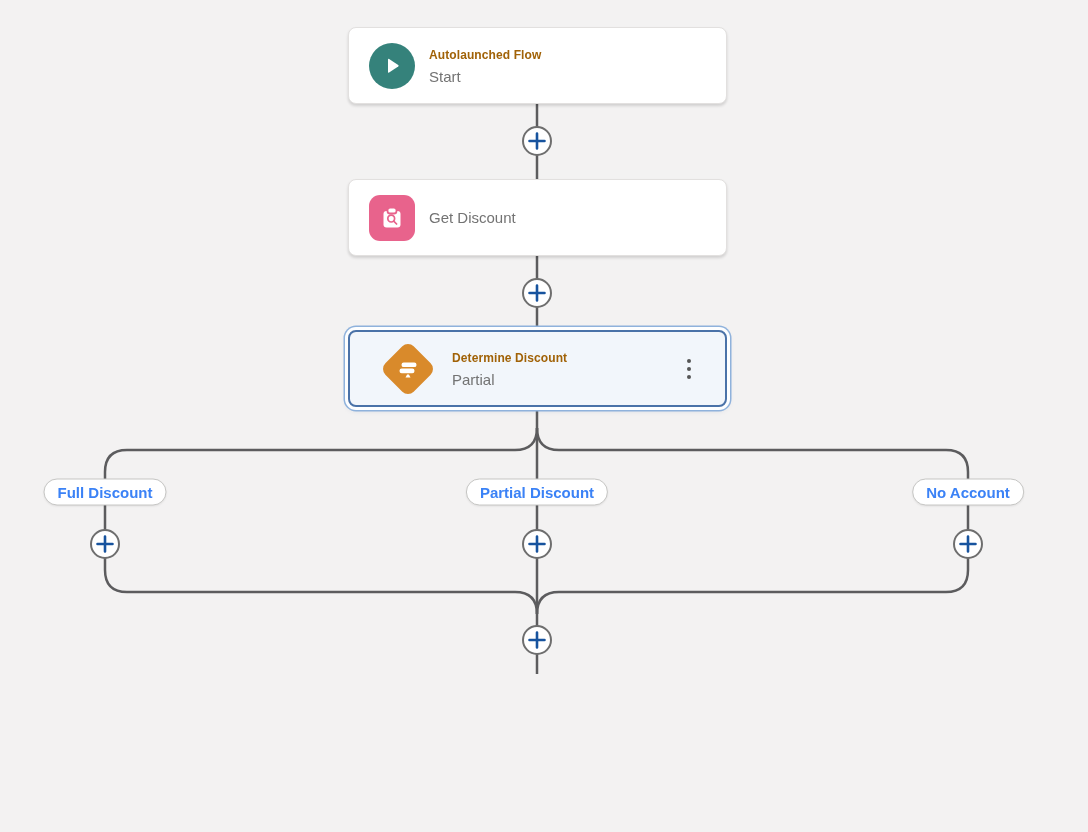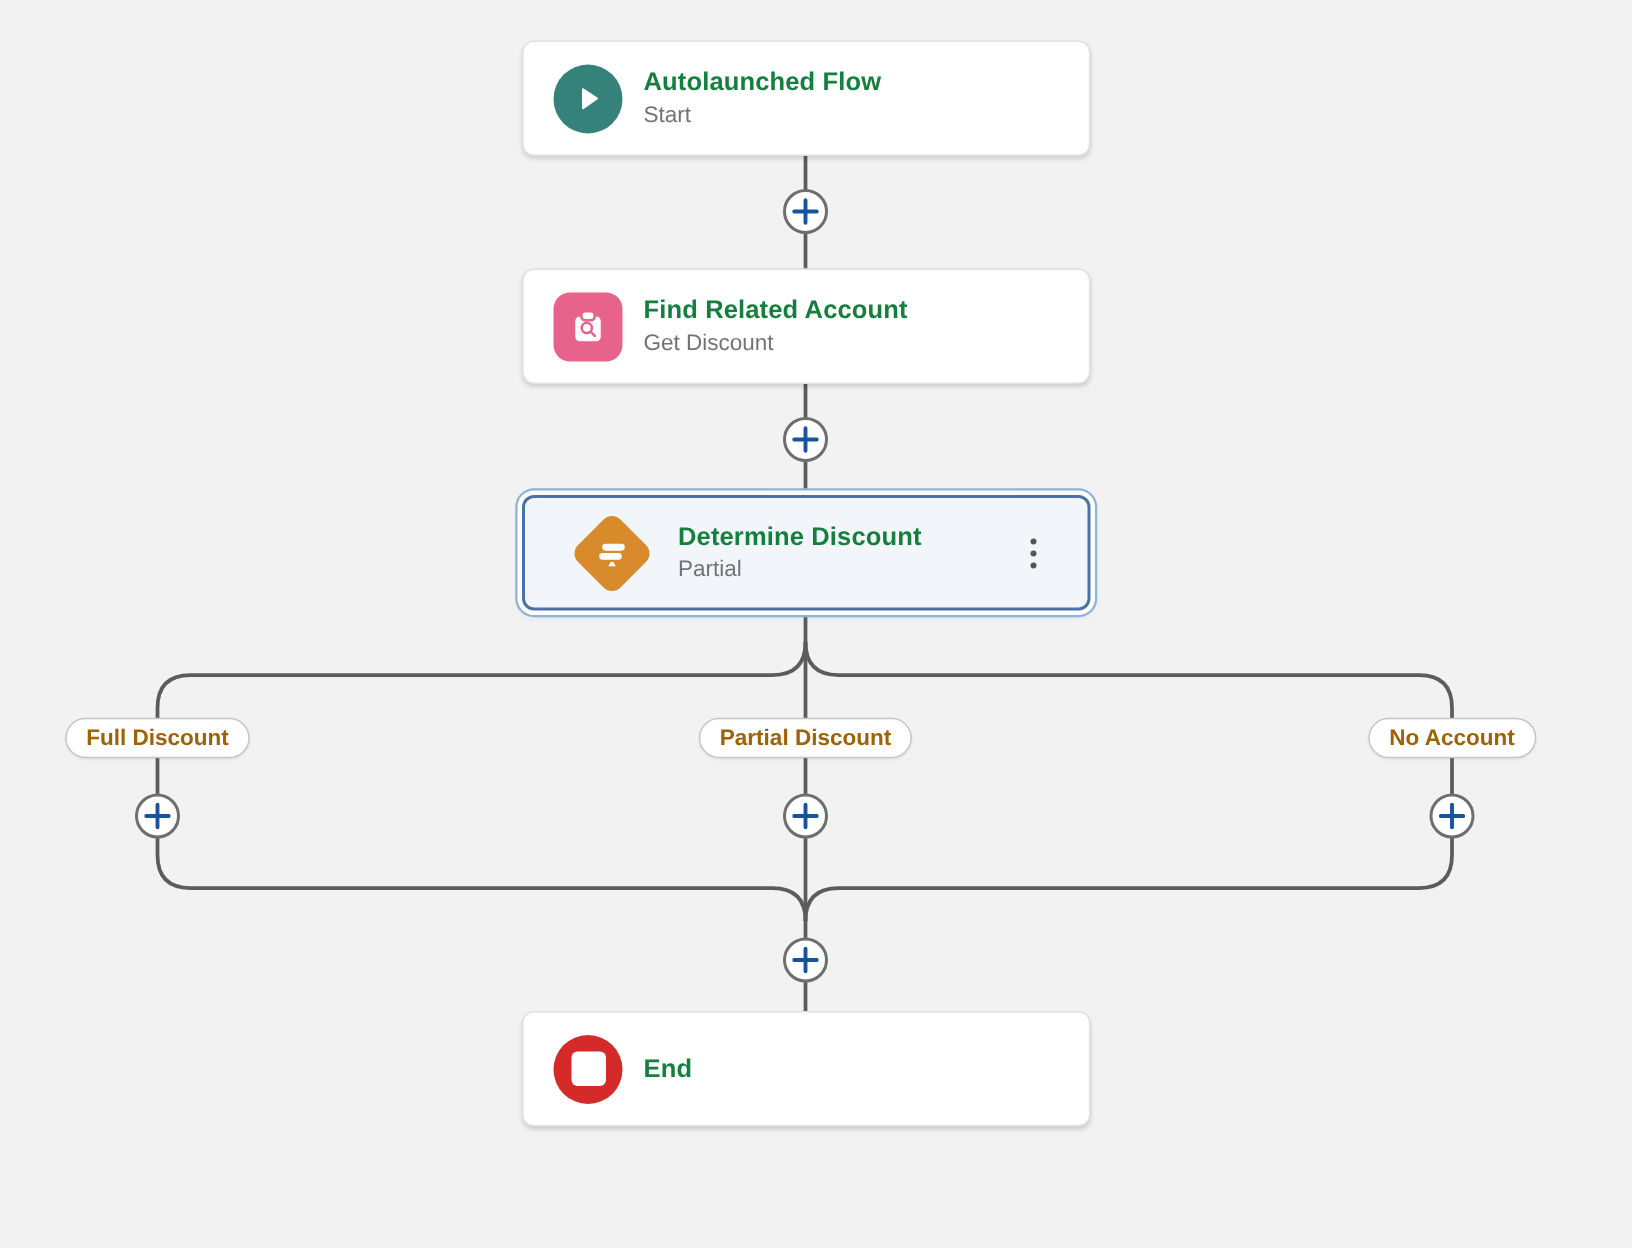--- a/index.html
+++ b/index.html
@@ -34,21 +34,21 @@
   .card-decision{
     top:330px;
     background:#f2f6fb;
     border:2px solid #4a72a8;
     box-shadow:0 0 0 3px #fdfeff,0 0 0 4.5px #8fb2dc,0 2px 6px rgba(21,72,142,.25);
     padding-left:28px;
   }
   .card-end{top:674px;}
   .card-text{margin-left:14px;min-width:0;}
   .card-title{
-    font-size:17px;font-weight:bold;color:#15803d;
+    font-size:12px;font-weight:bold;color:#a16207;
     line-height:22px;letter-spacing:.1px;
   }
   .card-subtitle{
     font-size:15px;color:#737373;line-height:21px;
   }
 
   
   .icon-wrap{flex:0 0 auto;display:flex;align-items:center;justify-content:center;}
   .icon-circle{
     width:46px;height:46px;border-radius:50%;
@@ -91,21 +91,21 @@
     display:flex;align-items:center;justify-content:center;
     z-index:3;cursor:pointer;padding:0;
   }
 
   
   .pill{
     position:absolute;transform:translate(-50%,-50%);
     background:#ffffff;
     border:1px solid #c6c6c4;border-radius:16px;
     padding:4px 13px;
-    font-size:15px;font-weight:bold;color:#a16207;
+    font-size:15px;font-weight:bold;color:#3b82f6;
     white-space:nowrap;
     box-shadow:0 1px 2px rgba(0,0,0,.07);
     z-index:3;cursor:pointer;
   }
 </style>
 </head>
 <body>
 
 <div class="canvas">
 
@@ -144,21 +144,20 @@
       <div class="icon-square icon-records">
         <svg width="28" height="28" viewBox="0 0 28 28">
           <rect x="5.5" y="7" width="17" height="16.5" rx="3" fill="#ffffff"></rect>
           <rect x="9.5" y="3.5" width="9" height="6" rx="2.6" fill="#ffffff" stroke="#e8638c" stroke-width="1.8"></rect>
           <circle cx="13.2" cy="14.6" r="3.4" fill="none" stroke="#e8638c" stroke-width="1.7"></circle>
           <path d="M15.7 17.1 L18.6 20" stroke="#e8638c" stroke-width="1.7" stroke-linecap="round"></path>
         </svg>
       </div>
     </div>
     <div class="card-text">
-      <div class="card-title">Find Related Account</div>
       <div class="card-subtitle">Get Discount</div>
     </div>
   </div>
 
   <button class="plus-btn" style="left:537px;top:293px;">
     <svg width="18" height="18" viewBox="0 0 18 18">
       <path d="M9 1.5 V16.5 M1.5 9 H16.5" stroke="#17539e" stroke-width="2.6" stroke-linecap="round" fill="none"></path>
     </svg>
   </button>
 
@@ -201,24 +200,14 @@
       <path d="M9 1.5 V16.5 M1.5 9 H16.5" stroke="#17539e" stroke-width="2.6" stroke-linecap="round" fill="none"></path>
     </svg>
   </button>
 
   <button class="plus-btn" style="left:537px;top:640px;">
     <svg width="18" height="18" viewBox="0 0 18 18">
       <path d="M9 1.5 V16.5 M1.5 9 H16.5" stroke="#17539e" stroke-width="2.6" stroke-linecap="round" fill="none"></path>
     </svg>
   </button>
 
-  <div class="card card-end">
-    <div class="icon-wrap">
-      <div class="icon-circle icon-end">
-        <div class="end-stop"></div>
-      </div>
-    </div>
-    <div class="card-text">
-      <div class="card-title">End</div>
-    </div>
-  </div>
 
 </div>
 
 </body></html>

